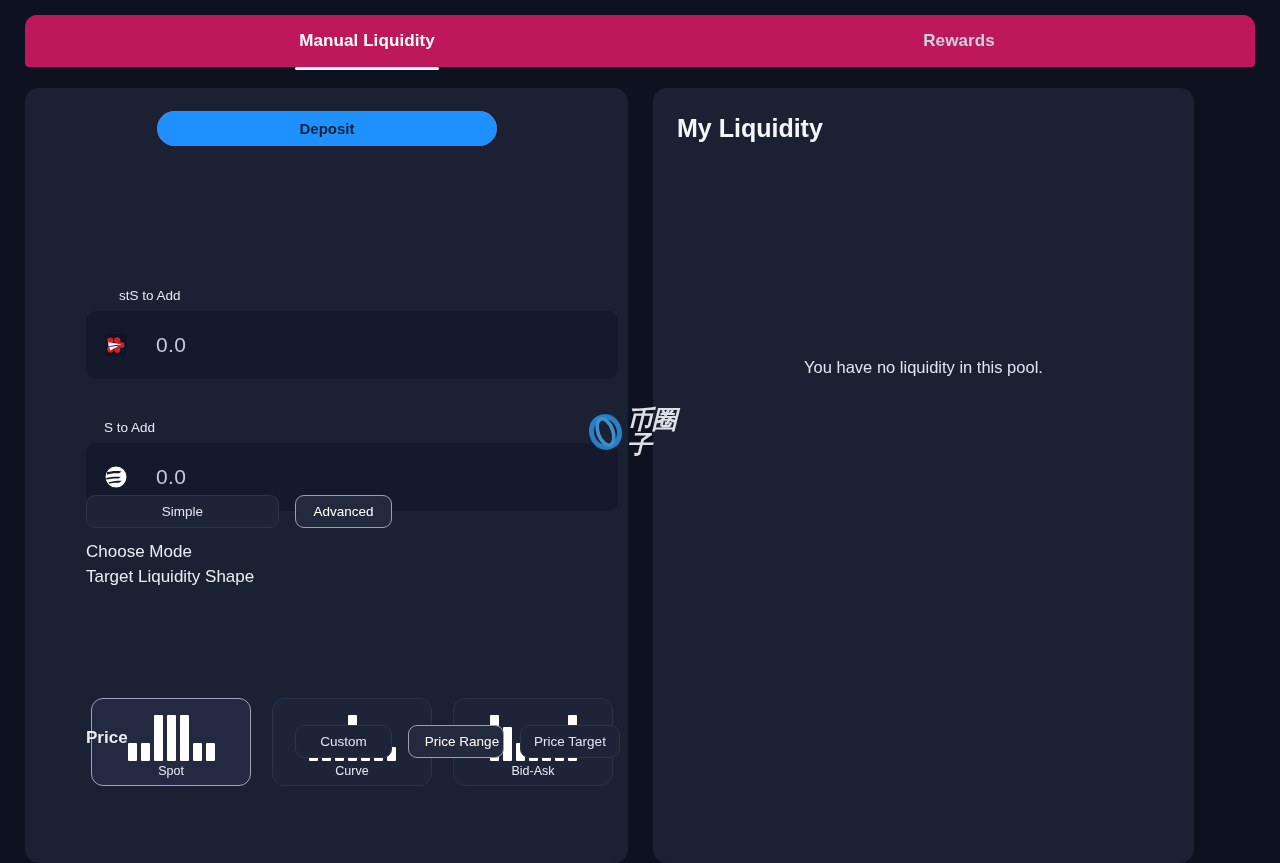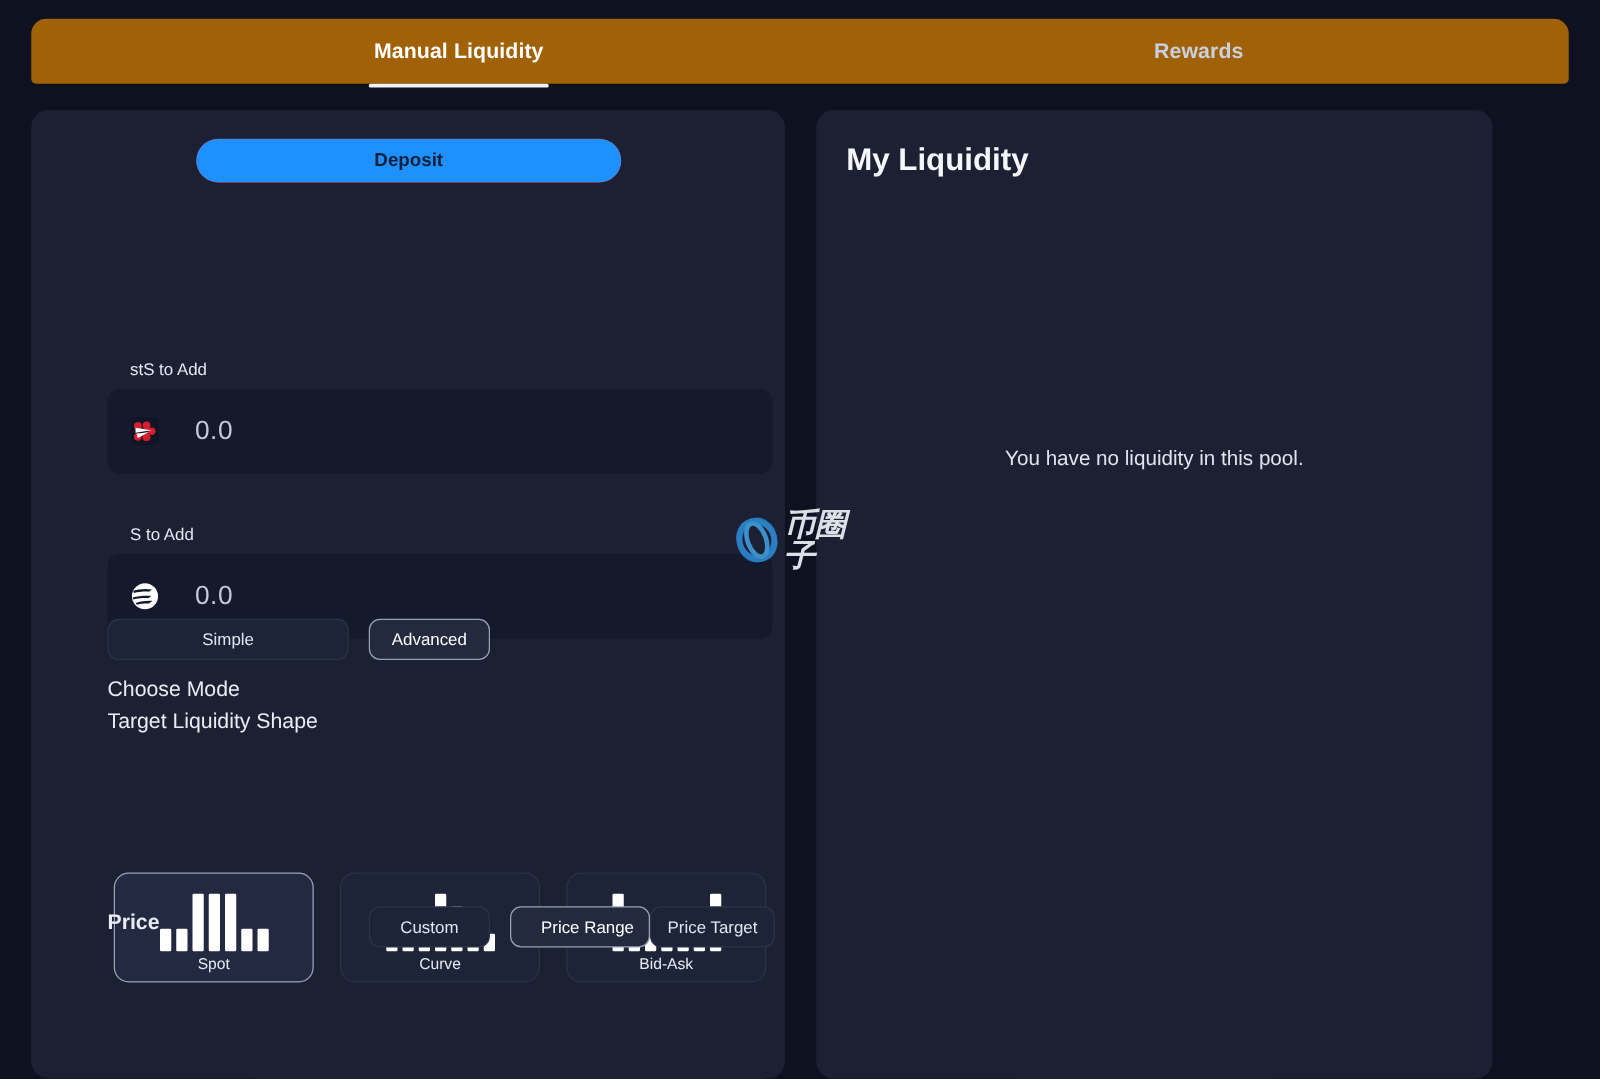--- a/index.html
+++ b/index.html
@@ -19,21 +19,21 @@
     background: #0d1120;
   }
 
   
   .tabbar {
     position: absolute;
     left: 25px;
     top: 15px;
     width: 1230px;
     height: 52px;
-    background: #a16207;
+    background: #be185d;
     border-radius: 12px 12px 4px 4px;
     display: flex;
     align-items: stretch;
     padding-left: 46px;
   }
   .tab {
     flex: 1;
     position: relative;
     display: flex;
     align-items: center;
@@ -256,21 +256,21 @@
   </div>
 
   <div class="panel-left">
 
     <div class="segment">
       <div class="segment-btn active">
         <span>Deposit</span>
       </div>
     </div>
 
-    <div class="field-label" style="left:79px; top:200px;text-align:center;">stS to Add</div>
+    <div class="field-label" style="left:94px; top:200px;text-align:center;">stS to Add</div>
     <div class="field-box" style="top:223px;">
       <svg class="tok" viewBox="0 0 24 24">
         <rect x="1" y="1" width="22" height="22" rx="4" fill="#0f1526"></rect>
         <g fill="#d61f2b">
           <circle cx="6.3" cy="7.6" r="3.1"></circle>
           <circle cx="6.3" cy="16.4" r="3.1"></circle>
           <circle cx="13.2" cy="7.3" r="3.1"></circle>
           <circle cx="13.2" cy="16.7" r="3.1"></circle>
           <circle cx="17.4" cy="12" r="3.0"></circle>
         </g>
@@ -342,21 +342,21 @@
           <i style="height: 46px;"></i>
         </div>
       <div class="shape-name">Bid-Ask</div>
     </div>
 
     <div class="section-title" style="left:61px; top:640px; font-weight:bold;">Price</div>
 
     <div class="pill" style="left:270px; top:637px; width:97px;">
       <span>Custom</span>
     </div>
-    <div class="pill selected" style="left:383px; top:637px; width:112px;padding-left:12px;">
+    <div class="pill selected" style="left:383px; top:637px; width:96px;padding-left:12px;">
       <span>Price Range</span>
     </div>
     <div class="pill" style="left:495px; top:637px; width:100px;">
       <span>Price Target</span>
     </div>
 
   </div>
 
   <div class="panel-right">
     <div class="my-liq-title">My Liquidity</div>

